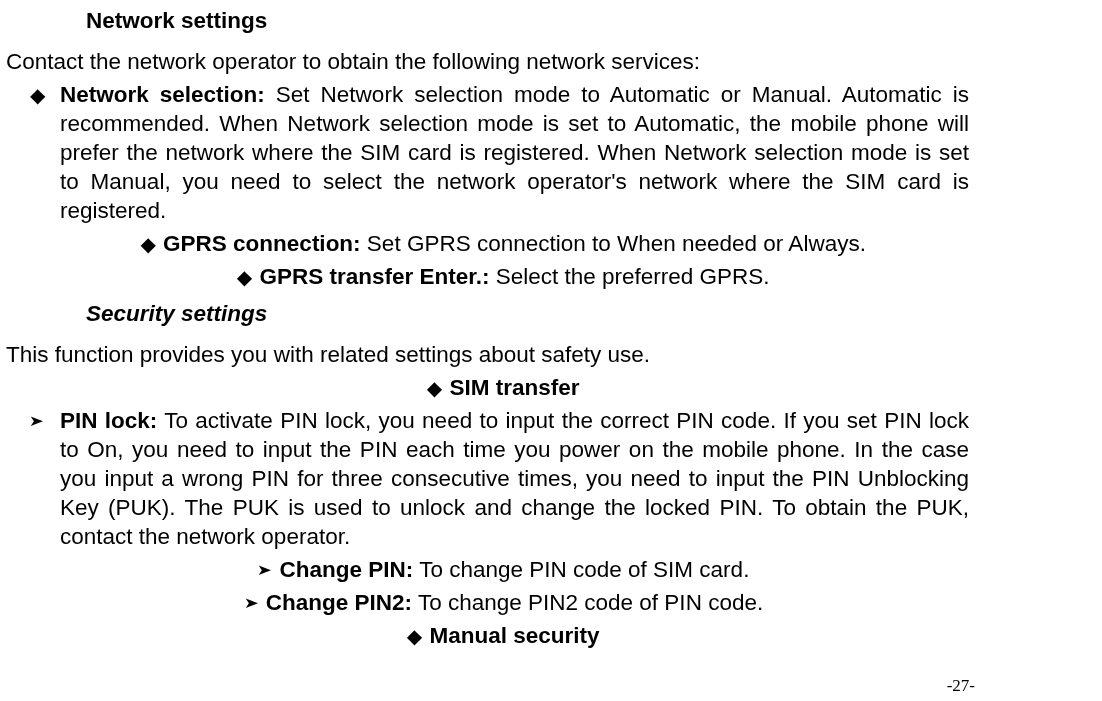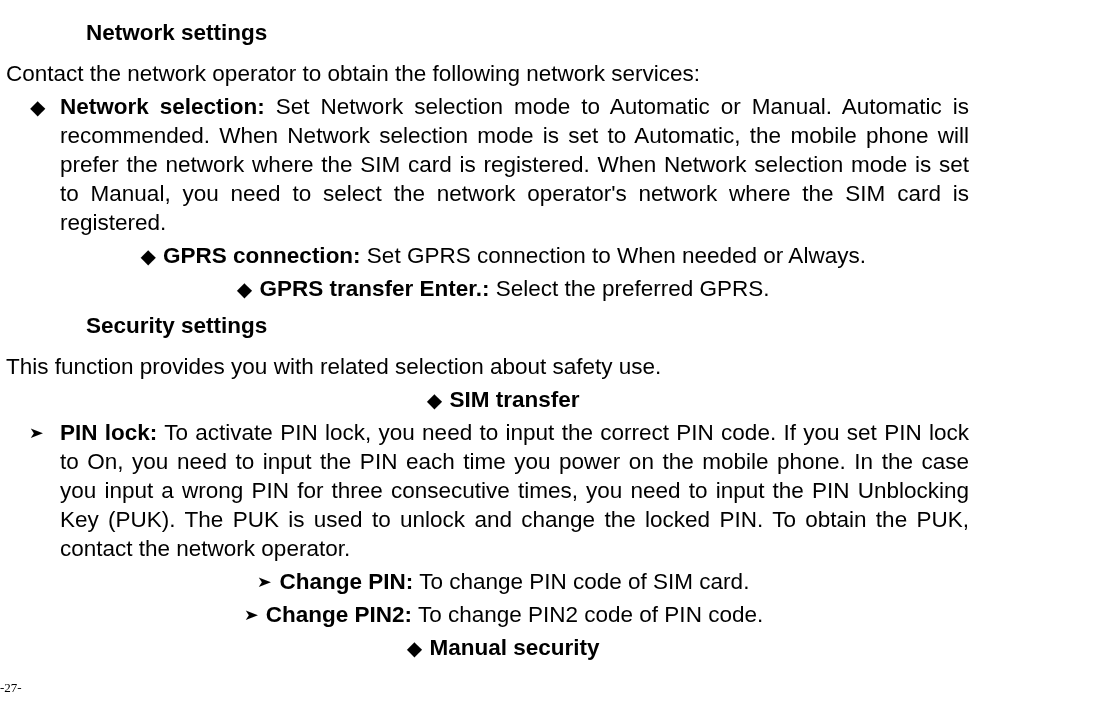--- a/index.html
+++ b/index.html
@@ -9,21 +9,21 @@
     height: 701px;
     background: #fff;
     color: #000;
     font-family: Arial, Helvetica, sans-serif;
     overflow: hidden;
   }
   .page {
     box-sizing: border-box;
     width: 975px;
     height: 701px;
-    padding: 16px 6px 0 6px;
+    padding: 4px 6px 0 6px;
     font-size: 22.5px;
     line-height: 1.29;
     position: relative;
   }
   .heading {
     font-weight: bold;
     margin-left: 80px;
     margin-top: 2px;
     margin-bottom: 8px;
   }
@@ -57,23 +57,23 @@
     transform: scaleX(1.2) translateY(-2px);
     color: #000;
   }
   .bold { font-weight: bold; }
   .justify { text-align: justify; }
   .footer {
     position: absolute;
     bottom: 4px;
     left: 0;
     right: 0;
-    text-align: left;
+    text-align: right;
     font-family: "Times New Roman", Times, serif;
-    font-size: 13px;
+    font-size: 17px;
   }
 </style>
 </head>
 <body>
 
 <div class="page">
 
   <div class="heading">Network settings</div>
 
   <p class="intro">Contact the network operator to obtain the following network services:</p>
@@ -83,23 +83,23 @@
       <span class="bullet-marker diamond"></span><span class="bold">Network selection:</span><span> Set Network selection mode to Automatic or Manual. Automatic is recommended. When Network selection mode is set to Automatic, the mobile phone will prefer the network where the SIM card is registered. When Network selection mode is set to Manual, you need to select the network operator's network where the SIM card is registered.</span>
     </li>
     <li class="bullet-item level1">
       <span class="bullet-marker diamond"></span><span class="bold">GPRS connection:</span><span> Set GPRS connection to When needed or Always.</span>
     </li>
     <li class="bullet-item level1">
       <span class="bullet-marker diamond"></span><span class="bold">GPRS transfer Enter.:</span><span> Select the preferred GPRS.</span>
     </li>
   </ul>
 
-  <div class="heading" style="margin-top:8px;">Security settings</div>
+  <div class="heading" style="margin-top:8px;font-style:italic;">Security settings</div>
 
-  <p class="intro">This function provides you with related selection about safety use.</p>
+  <p class="intro">This function provides you with related settings about safety use.</p>
 
   <ul class="bullet-list">
     <li class="bullet-item level1">
       <span class="bullet-marker diamond"></span><span class="bold">SIM transfer</span><span></span>
     </li>
     <li class="bullet-item level1 justify">
       <span class="bullet-marker arrow"></span><span class="bold">PIN lock:</span><span> To activate PIN lock, you need to input the correct PIN code. If you set PIN lock to On, you need to input the PIN each time you power on the mobile phone. In the case you input a wrong PIN for three consecutive times, you need to input the PIN Unblocking Key (PUK). The PUK is used to unlock and change the locked PIN. To obtain the PUK, contact the network operator.</span>
     </li>
     <li class="bullet-item level1">
       <span class="bullet-marker arrow"></span><span class="bold">Change PIN:</span><span> To change PIN code of SIM card.</span>

